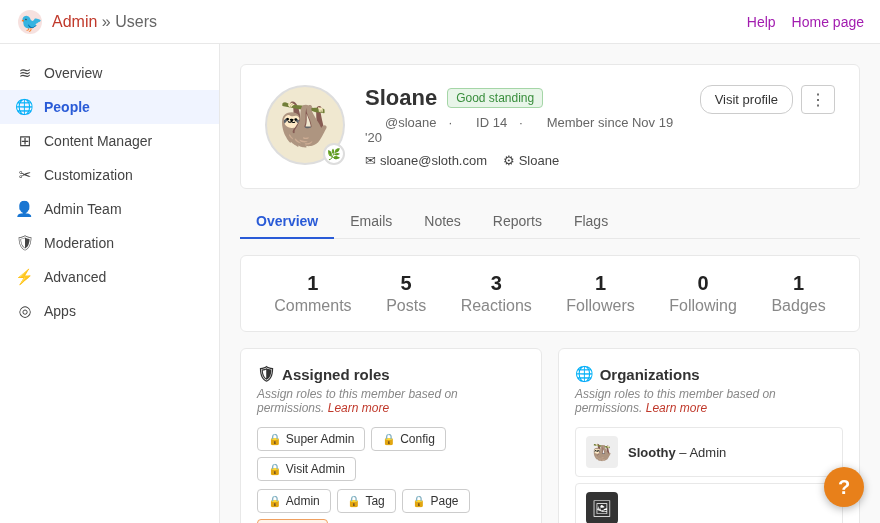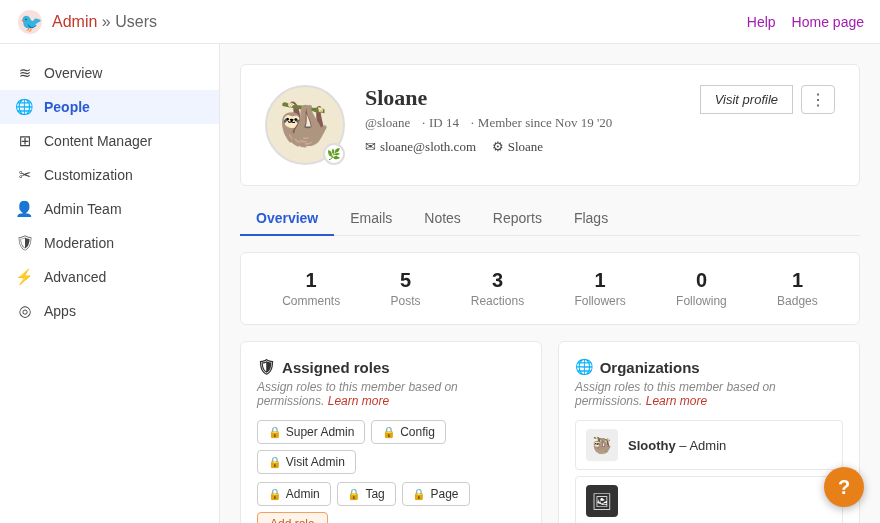--- a/index.html
+++ b/index.html
@@ -46,35 +46,35 @@
     .avatar-img {
       width: 80px; height: 80px; border-radius: 50%; background: #f0e8d0;
       display: flex; align-items: center; justify-content: center; font-size: 36px;
       border: 2px solid #ddd; overflow: hidden;
     }
     .avatar-badge {
       position: absolute; bottom: 0; right: 0;
       width: 22px; height: 22px; border-radius: 50%; background: #fff; border: 2px solid #ddd;
       display: flex; align-items: center; justify-content: center; font-size: 11px;
     }
-    .profile-info { flex: 1; font-family: Liberation Serif, serif; }
+    .profile-info { flex: 1; }
     .profile-name-row { display: flex; align-items: center; gap: 10px; margin-bottom: 4px; }
     .profile-name { font-size: 22px; font-weight: 700; }
     .badge-standing {
       background: #e8f5e9; color: #388e3c; border: 1px solid #a5d6a7;
       border-radius: 4px; padding: 2px 8px; font-size: 12px; font-weight: 500;
     }
     .profile-meta { font-size: 13px; color: #666; margin-bottom: 8px; }
-    .profile-meta span { margin-right: 8px; }
+    .profile-meta span { margin-right: 8px; margin-left: 20px; }
     .profile-contact { display: flex; align-items: center; gap: 16px; font-size: 13px; color: #444; }
     .profile-contact-item { display: flex; align-items: center; gap: 4px; }
     .profile-actions { display: flex; align-items: center; gap: 8px; margin-left: auto; }
     .btn-visit {
-      padding: 6px 14px; border: 1px solid #ccc; border-radius: 0;
-      background: #fff; cursor: pointer; font-size: 13px; color: #333; font-style: italic;
+      padding: 6px 14px; border: 1px solid #ccc; border-radius: 12px;
+      background: #fff; cursor: pointer; font-size: 13px; color: #333;
     }
     .btn-more {
       padding: 4px 8px; border: 1px solid #ccc; border-radius: 4px;
       background: #fff; cursor: pointer; font-size: 16px; color: #555;
     }
 
     
     .tabs { display: flex; gap: 0; border-bottom: 1px solid #e8e8e8; margin-bottom: 16px; }
     .tab {
       padding: 8px 16px; cursor: pointer; font-size: 14px; color: #666;
@@ -83,21 +83,21 @@
     .tab.active { color: #2a5bd7; border-bottom-color: #2a5bd7; font-weight: 600; }
 
     
     .stats-card {
       background: #fff; border: 1px solid #e8e8e8; border-radius: 6px;
       padding: 16px; margin-bottom: 16px;
       display: flex; justify-content: space-around; text-align: center;
     }
     .stat-item {}
     .stat-value { font-size: 20px; font-weight: 700; color: #222; }
-    .stat-label { font-size: 12px; color: #888; margin-top: 2px; text-align: center; }
+    .stat-label { font-size: 16px; color: #888; margin-top: 2px; text-align: center; }
 
     
     .grid2 { display: grid; grid-template-columns: 1fr 1fr; gap: 16px; }
 
     
     .section-card {
       background: #fff; border: 1px solid #e8e8e8; border-radius: 6px;
       padding: 16px;
     }
     .section-title { font-size: 15px; font-weight: 700; margin-bottom: 4px; display: flex; align-items: center; gap: 6px; }
@@ -206,20 +206,21 @@
     <div class="profile-card">
       <div class="avatar-container">
         <div class="avatar-img">
           <span class="sloth-svg">🦥</span>
         </div>
         <div class="avatar-badge">🌿</div>
       </div>
       <div class="profile-info">
         <div class="profile-name-row">
           <span class="profile-name">Sloane</span>
+          <span class="badge-standing">Good standing</span>
         </div>
         <div class="profile-meta">
           <span>@sloane</span>
           · <span>ID 14</span>
           · <span>Member since Nov 19 '20</span>
         </div>
         <div class="profile-contact">
           <div class="profile-contact-item">
             <span>✉</span>
             <span>sloane@sloth.com</span>

